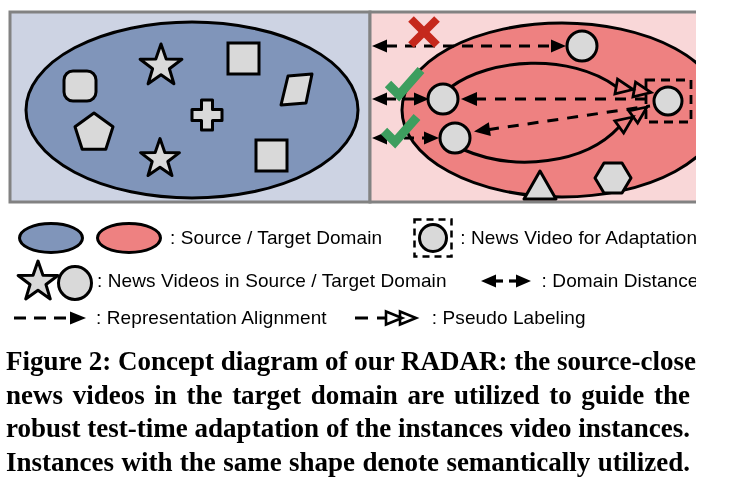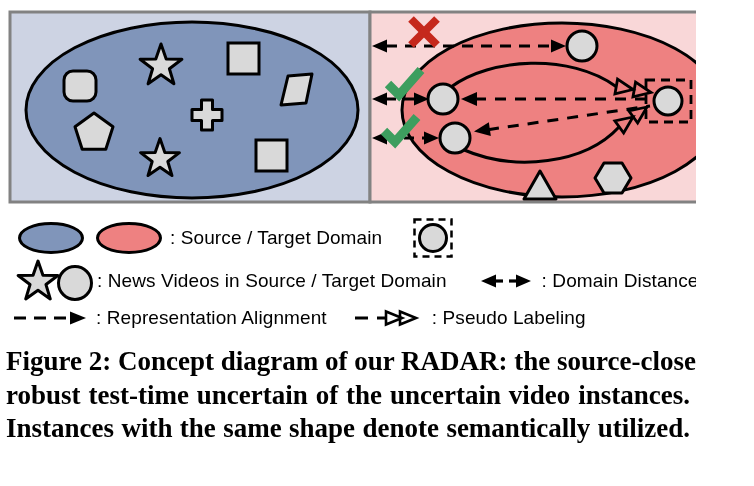--- a/index.html
+++ b/index.html
@@ -92,20 +92,21 @@
   <div class="legend-row" id="legend-row-1">
     <svg class="sym" width="145" height="34" viewBox="0 0 145 34">
       <ellipse cx="33" cy="17" rx="31.5" ry="14.5" stroke="#000" stroke-width="3" fill="#8095ba"></ellipse>
       <ellipse cx="111" cy="17" rx="31.5" ry="14.5" stroke="#000" stroke-width="3" fill="#ee8181"></ellipse>
     </svg>
     <span class="legend-text" style="margin-left:7px">: Source / Target Domain</span>
     <svg class="sym" style="margin-left:30px" width="42" height="42" viewBox="0 0 42 42">
       <rect x="2.5" y="2.5" width="37" height="37" fill="none" stroke="#000" stroke-width="2.5" stroke-dasharray="7 5"></rect>
       <circle cx="21" cy="21" r="13.5" stroke="#000" stroke-width="3" fill="#d9d9d9"></circle>
     </svg>
+    <span class="legend-text" style="margin-left:6px">: News Video for Adaptation</span>
   </div>
 
   <div class="legend-row" id="legend-row-2">
     <svg class="sym" width="78" height="44" viewBox="0 0 78 44">
       <polygon points="0,-22 5.2,-7.1 20.9,-6.8 8.4,2.7 12.9,17.8 0,8.8 -12.9,17.8 -8.4,2.7 -20.9,-6.8 -5.2,-7.1" transform="translate(22,23) scale(0.95)" stroke="#000" stroke-width="3.2" stroke-linejoin="round" fill="#d9d9d9"></polygon>
       <circle cx="59" cy="24" r="16.5" stroke="#000" stroke-width="3" fill="#d9d9d9"></circle>
     </svg>
     <span class="legend-text" style="margin-left:3px">: News Videos in Source / Target Domain</span>
     <svg class="sym" style="margin-left:32px" width="54" height="18" viewBox="0 0 54 18">
       <polygon points="2,9 17,2.5 17,15.5" fill="#000"></polygon>
@@ -125,17 +126,18 @@
     <svg class="sym" style="margin-left:26px" width="70" height="18" viewBox="0 0 70 18">
       <line x1="2" y1="9" x2="32" y2="9" stroke="#000" stroke-width="3.2" stroke-dasharray="13 9"></line>
       <polygon points="33,2.5 49,9 33,15.5" fill="none" stroke="#000" stroke-width="2.6"></polygon>
       <polygon points="47,2.5 63,9 47,15.5" fill="none" stroke="#000" stroke-width="2.6"></polygon>
     </svg>
     <span class="legend-text" style="margin-left:9px">: Pseudo Labeling</span>
   </div>
 
   <div class="caption">
     <div class="cap-line">Figure 2: Concept diagram of our RADAR: the source-close</div>
-    <div class="cap-line">robust test-time uncertain of the uncertain video instances.</div>
+    <div class="cap-line">news videos in the target domain are utilized to guide the</div>
+    <div class="cap-line">robust test-time adaptation of the instances video instances.</div>
     <div class="cap-line">Instances with the same shape denote semantically utilized.</div>
   </div>
 
 </div>
 
 </body></html>

